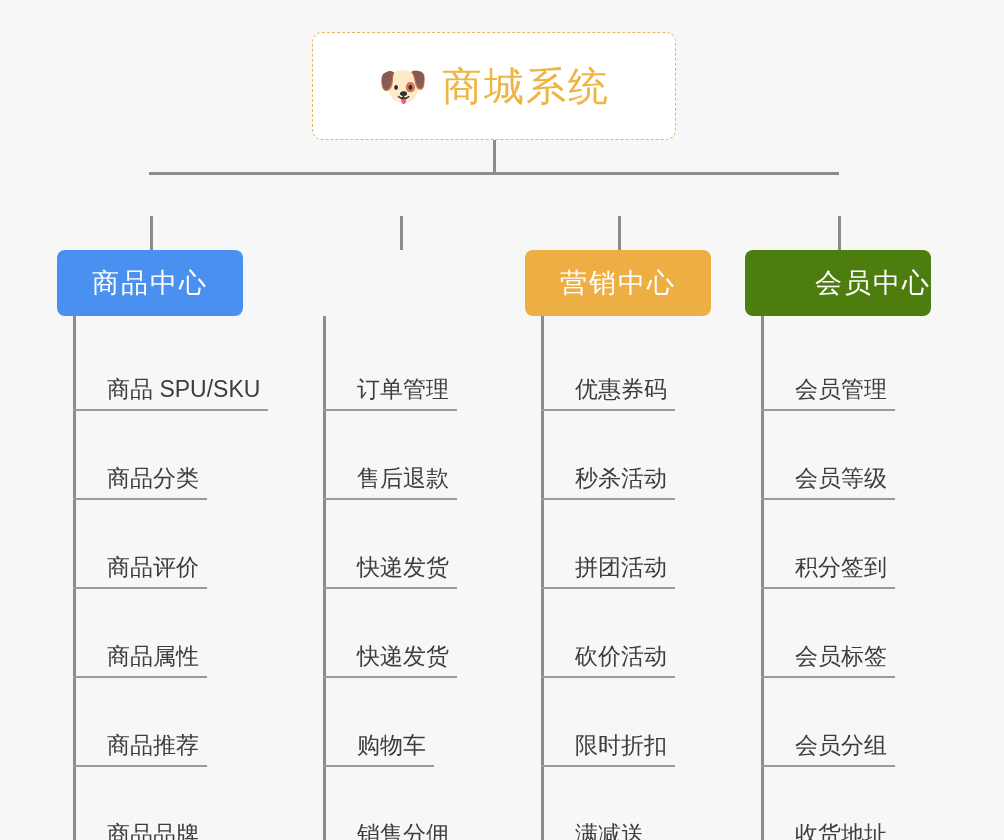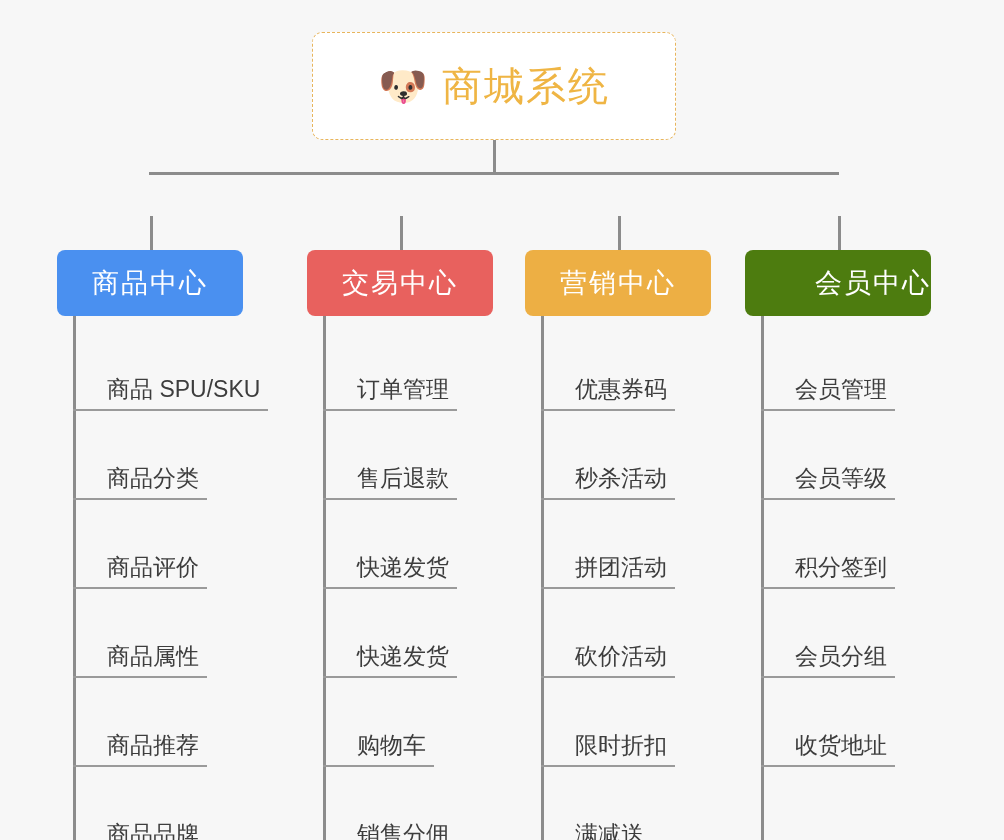--- a/index.html
+++ b/index.html
@@ -186,23 +186,20 @@
         </div>
       <div class="leaf-item">
         <span class="leaf-text">商品品牌</span>
       <span class="leaf-rule" style="width: 134px;"></span>
         </div>
     </div>
   </div>
 
   <div class="column col-1 cat-1">
     <div class="cat-drop" style="left:93px;"></div>
-    <div class="cat-header">
-      <span>交易中心</span>
-    </div>
     <div class="leaf-spine"></div>
     <div class="leaf-list">
       <div class="leaf-item">
         <span class="leaf-text">订单管理</span>
       <span class="leaf-rule" style="width: 134px;"></span>
         </div>
       <div class="leaf-item">
         <span class="leaf-text">售后退款</span>
       <span class="leaf-rule" style="width: 134px;"></span>
         </div>
@@ -272,20 +269,24 @@
         </div>
       <div class="leaf-item">
         <span class="leaf-text">会员等级</span>
       <span class="leaf-rule" style="width: 134px;"></span>
         </div>
       <div class="leaf-item">
         <span class="leaf-text">积分签到</span>
       <span class="leaf-rule" style="width: 134px;"></span>
         </div>
       <div class="leaf-item">
+        <span class="leaf-text">会员标签</span>
+      <span class="leaf-rule" style="width: 134px;"></span>
+        </div>
+      <div class="leaf-item">
         <span class="leaf-text">会员分组</span>
       <span class="leaf-rule" style="width: 134px;"></span>
         </div>
       <div class="leaf-item">
         <span class="leaf-text">收货地址</span>
       <span class="leaf-rule" style="width: 134px;"></span>
         </div>
     </div>
   </div>
 

